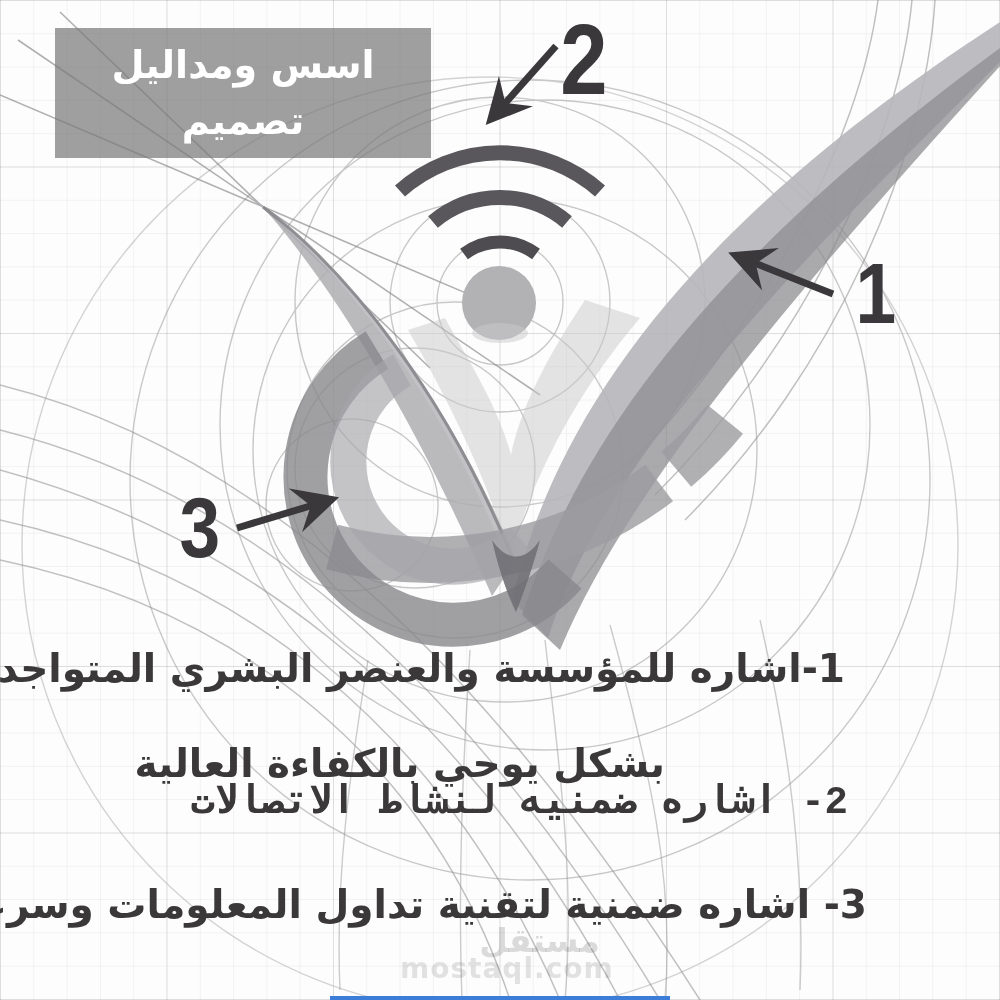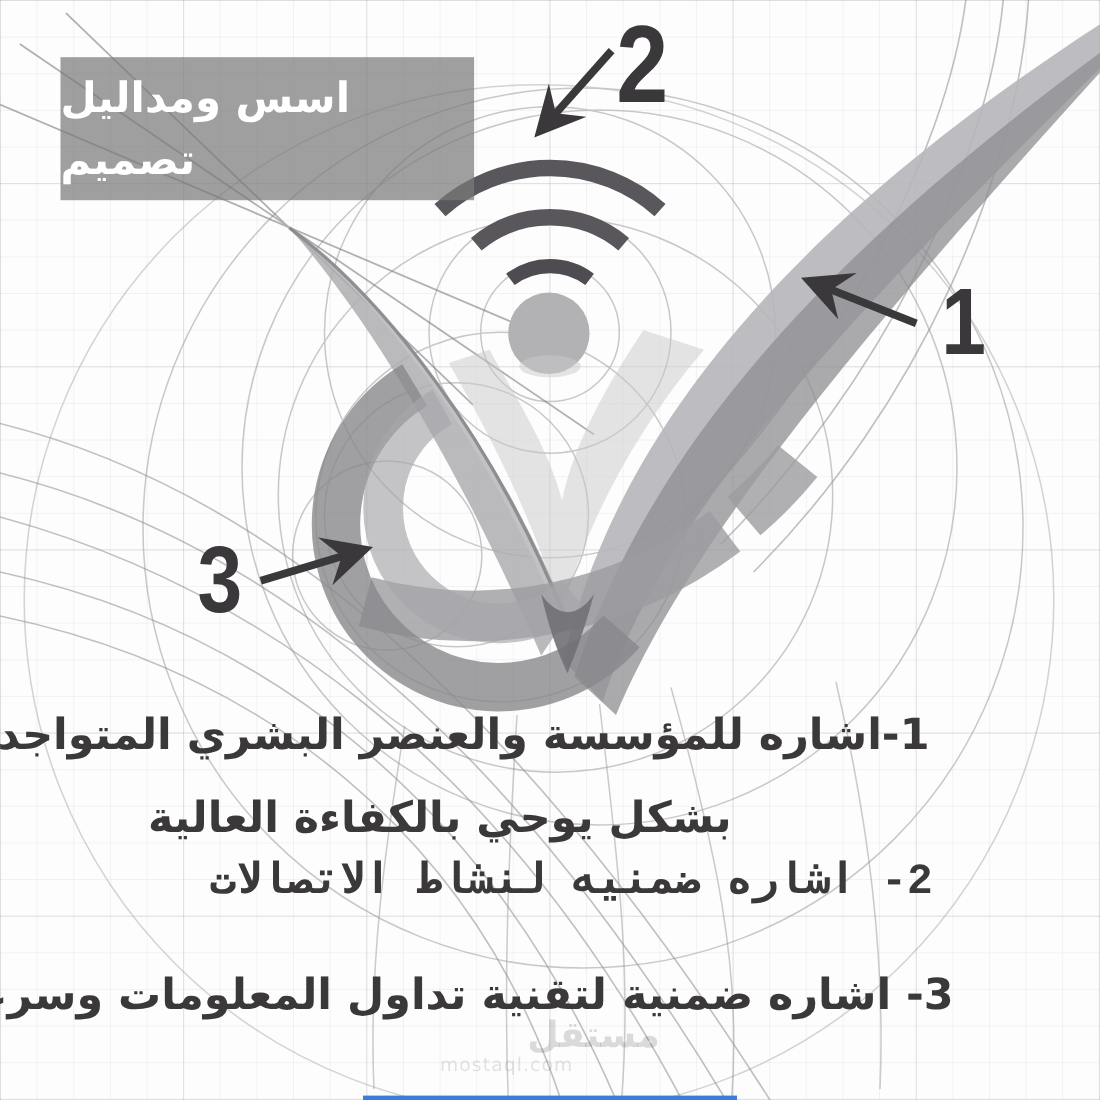--- a/index.html
+++ b/index.html
@@ -11,45 +11,45 @@
       linear-gradient(rgba(0,0,0,0.085) 1px, transparent 1px),
       linear-gradient(90deg, rgba(0,0,0,0.085) 1px, transparent 1px),
       linear-gradient(rgba(0,0,0,0.045) 1px, transparent 1px),
       linear-gradient(90deg, rgba(0,0,0,0.045) 1px, transparent 1px);
     background-size:166.5px 166.5px,166.5px 166.5px,33.3px 33.3px,33.3px 33.3px;
   }
   .artwork{position:absolute;left:0;top:0;width:1000px;height:1000px;}
   .title-box{
     position:absolute;left:55px;top:28px;width:376px;height:130px;
     background:rgba(122,122,122,0.72);
-    color:#ffffff;text-align:left;direction:rtl;
+    color:#ffffff;text-align:center;direction:rtl;
     font-weight:bold;font-size:38px;line-height:56px;
-    display:flex;flex-direction:column;justify-content:center;margin-top:24px;
+    display:flex;flex-direction:column;justify-content:center;
   }
   .marker{
     position:absolute;color:#3a383b;font-family:"Liberation Sans",sans-serif;
     font-weight:bold;transform:scaleX(0.85);transform-origin:center;
   }
   .marker-2{left:556px;top:2px;font-size:100px;}
   .marker-1{left:852px;top:244px;font-size:86px;}
   .marker-3{left:176px;top:478px;font-size:86px;}
   .note{
     position:absolute;direction:rtl;white-space:nowrap;
     color:#3a3839;font-weight:bold;font-size:39px;
   }
   .note-1{top:646px;right:155px;}
-  .note-2{top:721px;right:335px;}
+  .note-2{top:741px;right:335px;}
   .note-3{top:777px;right:152px;font-family:Liberation Mono, monospace;}
   .note-4{top:882px;right:133px;}
   .watermark{
     position:absolute;left:400px;top:924px;width:200px;
     pointer-events:none;
   }
   .watermark .wm-ar{font-size:33px;font-weight:bold;color:rgba(60,60,60,0.18);direction:rtl;line-height:34px;}
-  .watermark .wm-en{font-size:17px;font-weight:normal;color:rgba(60,60,60,0.14);letter-spacing:1px;line-height:22px;}
+  .watermark .wm-en{font-size:28px;font-weight:bold;color:rgba(60,60,60,0.14);letter-spacing:1px;line-height:22px;}
   .bottom-bar{
     position:absolute;left:330px;top:996px;width:340px;height:4px;background:#3b7dd8;
   }
 </style>
 </head>
 <body>
 
 <svg class="artwork" viewBox="0 0 1000 1000" xmlns="http://www.w3.org/2000/svg">
   <defs>
     <marker id="ah" viewBox="0 0 12 12" refX="9.5" refY="6" markerWidth="6.5" markerHeight="6.5" orient="auto">

